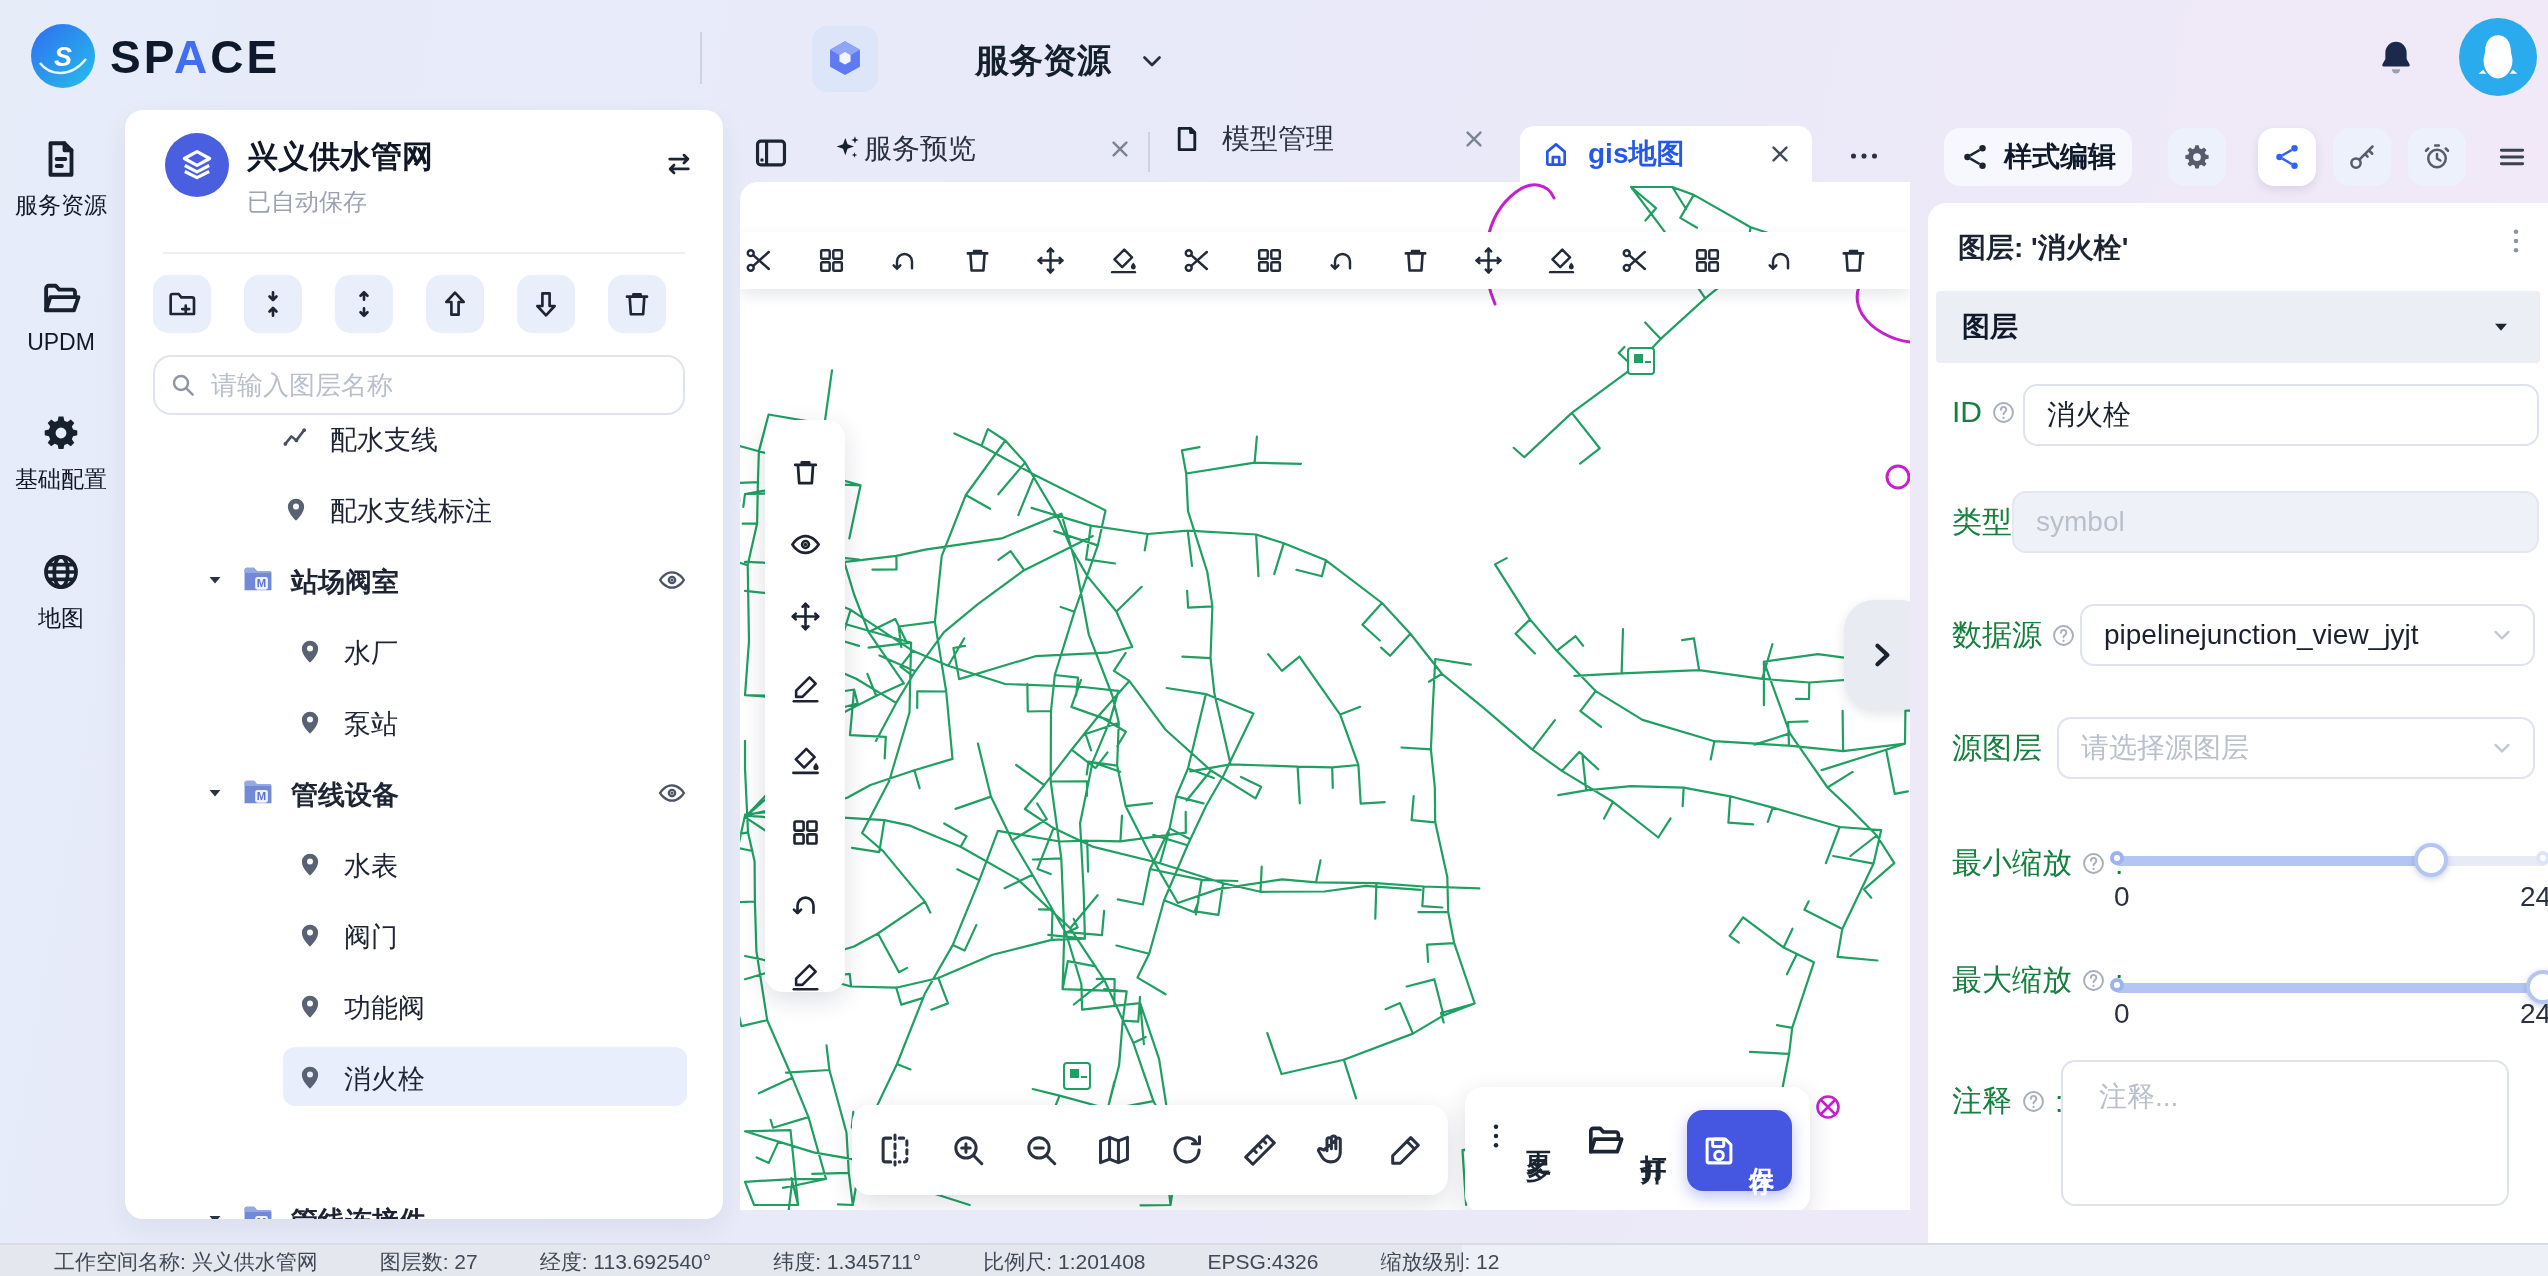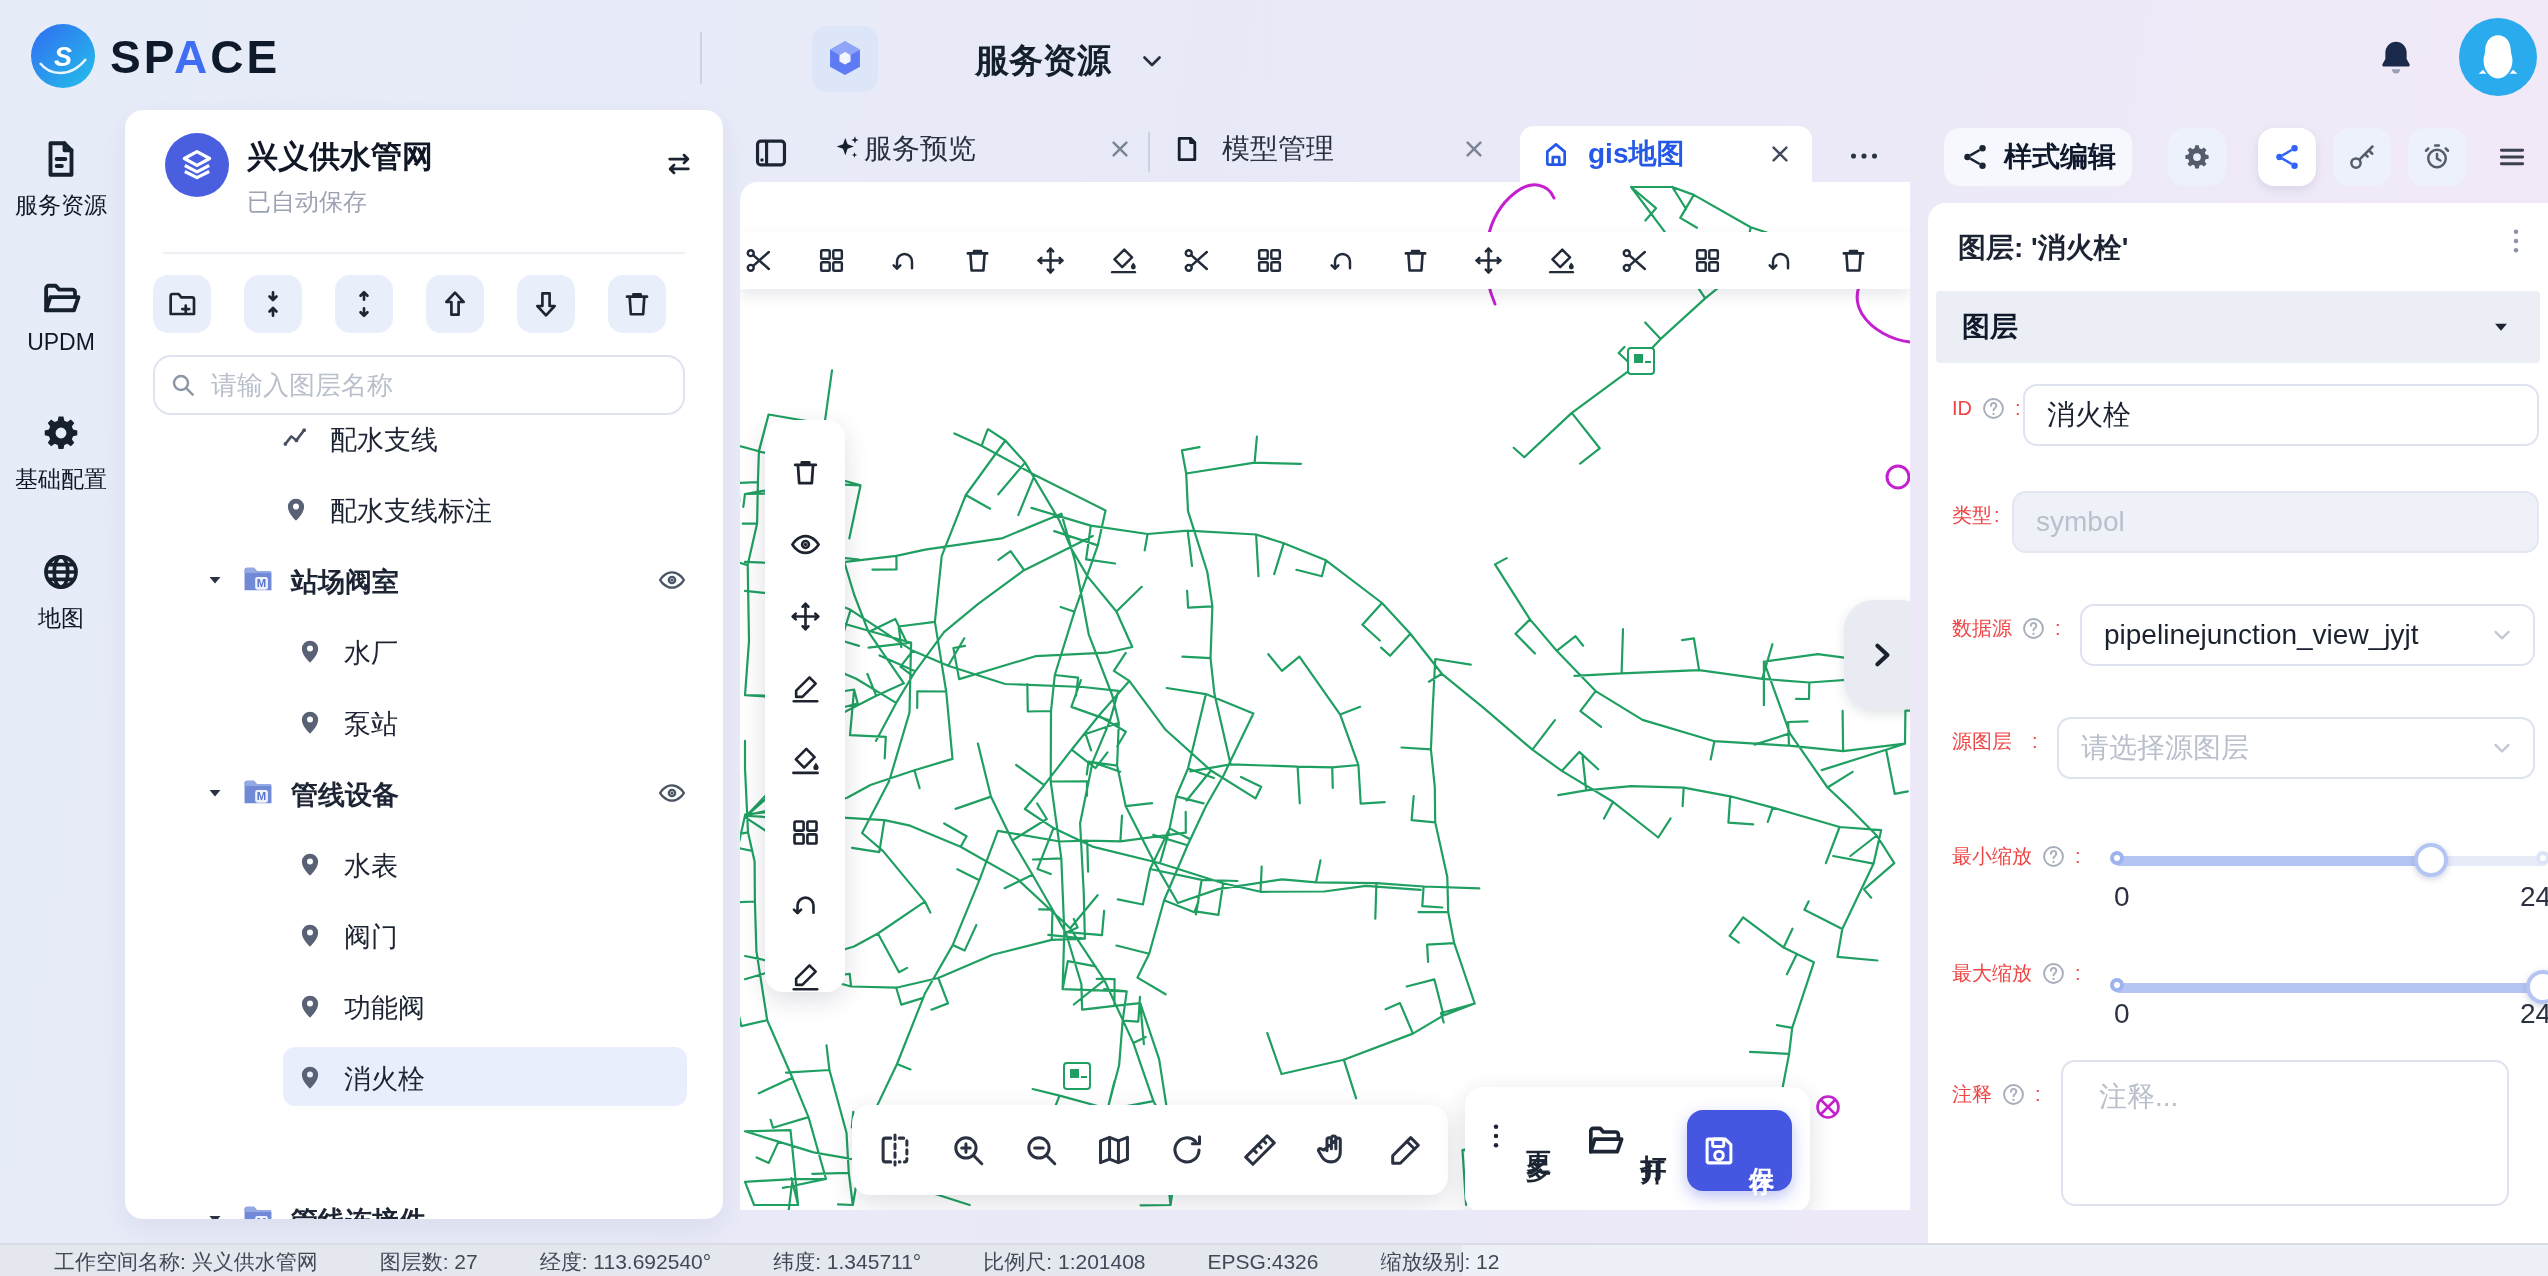--- a/index.html
+++ b/index.html
@@ -40,21 +40,21 @@
   .mtoolbar{position:absolute;left:0;top:50px;width:1170px;height:57px;background:#fff;box-shadow:0 6px 14px rgba(20,30,60,.10);display:flex;align-items:center;}
   .floatpanel{position:absolute;background:#fff;border-radius:18px;box-shadow:0 8px 26px rgba(20,30,60,.14);}
   .vtext{writing-mode:vertical-rl;font-size:26px;letter-spacing:6px;color:#1c2533;font-weight:600;}
   .savebtn{position:absolute;left:947px;top:928px;width:105px;height:81px;background:#4557e0;border-radius:16px;display:flex;align-items:center;justify-content:center;gap:8px;cursor:pointer;box-shadow:0 6px 16px rgba(69,87,224,.35);}
   .savebtn .vtext{color:#fff;letter-spacing:4px;font-size:25px;}
   
   .hbtn{height:58px;border-radius:16px;display:flex;align-items:center;justify-content:center;cursor:pointer;}
   .sp-caption{font-size:28px;font-weight:600;color:#1c2433;}
   .sectionbar{background:#eceef5;border-radius:4px;height:72px;display:flex;align-items:center;padding:0 26px;justify-content:space-between;cursor:pointer;}
   .sectionbar .t{font-size:28px;font-weight:700;color:#111a2b;}
-  .flabel{font-size:20px;color:#ef4444;font-weight:500;}
+  .flabel{font-size:30px;color:#15803d;font-weight:500;}
   .tin{height:58px;border:2px solid #dfe3f0;border-radius:14px;font-size:28px;color:#1a2230;padding:0 22px;outline:none;font-family:inherit;background:#fff;}
   .tin::placeholder{color:#b9c0cc;}
   .tin.dis{background:#eff1f8;border-color:#e4e7f1;}
   .selbox{height:58px;border:2px solid #dfe3f0;border-radius:14px;background:#fff;display:flex;align-items:center;justify-content:space-between;padding:0 18px 0 22px;cursor:pointer;}
   .selbox .val{font-size:28px;color:#1a2230;font-weight:500;}
   .selbox .ph{font-size:28px;color:#b9c0cc;}
   .slider{position:relative;height:10px;border-radius:5px;background:#e7ebf8;}
   .slider .fill{position:absolute;left:0;top:0;height:10px;border-radius:5px;background:#b5c5f3;}
   .sdot{position:absolute;top:-5px;width:14px;height:14px;border-radius:50%;background:#fff;border:4px solid #9db3ef;box-sizing:border-box;}
   .sdot.faint{border-color:#dde4f7;}
@@ -581,21 +581,21 @@
 <div class="abs flex" style="left:830px;top:130px;gap:0;cursor:pointer">
   <svg class="ic" style="width:34px;height:34px;color:#161f2e">
         <use href="#i-sparkle"></use>
       </svg>
   <span class="tab-label">服务预览</span>
   <svg class="ic" style="width:28px;height:28px;color:#7b8495;margin-left:130px">
         <use href="#i-close"></use>
       </svg>
 </div>
 <div class="abs vdiv" style="left:1148px;top:132px"></div>
-<div class="abs flex" style="left:1170px;top:130px;gap:18px;cursor:pointer">
+<div class="abs flex" style="left:1170px;top:120px;gap:18px;cursor:pointer">
   <svg class="ic" style="width:34px;height:34px;color:#161f2e">
         <use href="#i-document"></use>
       </svg>
   <span class="tab-label">模型管理</span>
   <svg class="ic" style="width:28px;height:28px;color:#7b8495;margin-left:108px">
         <use href="#i-close"></use>
       </svg>
 </div>
 <div class="abs flex" style="left:1520px;top:126px;width:292px;height:56px;background:#fff;border-radius:14px 14px 0 0;gap:16px;padding-left:20px;box-sizing:border-box;cursor:pointer">
   <svg class="ic" style="width:32px;height:32px;color:#2458e6">

